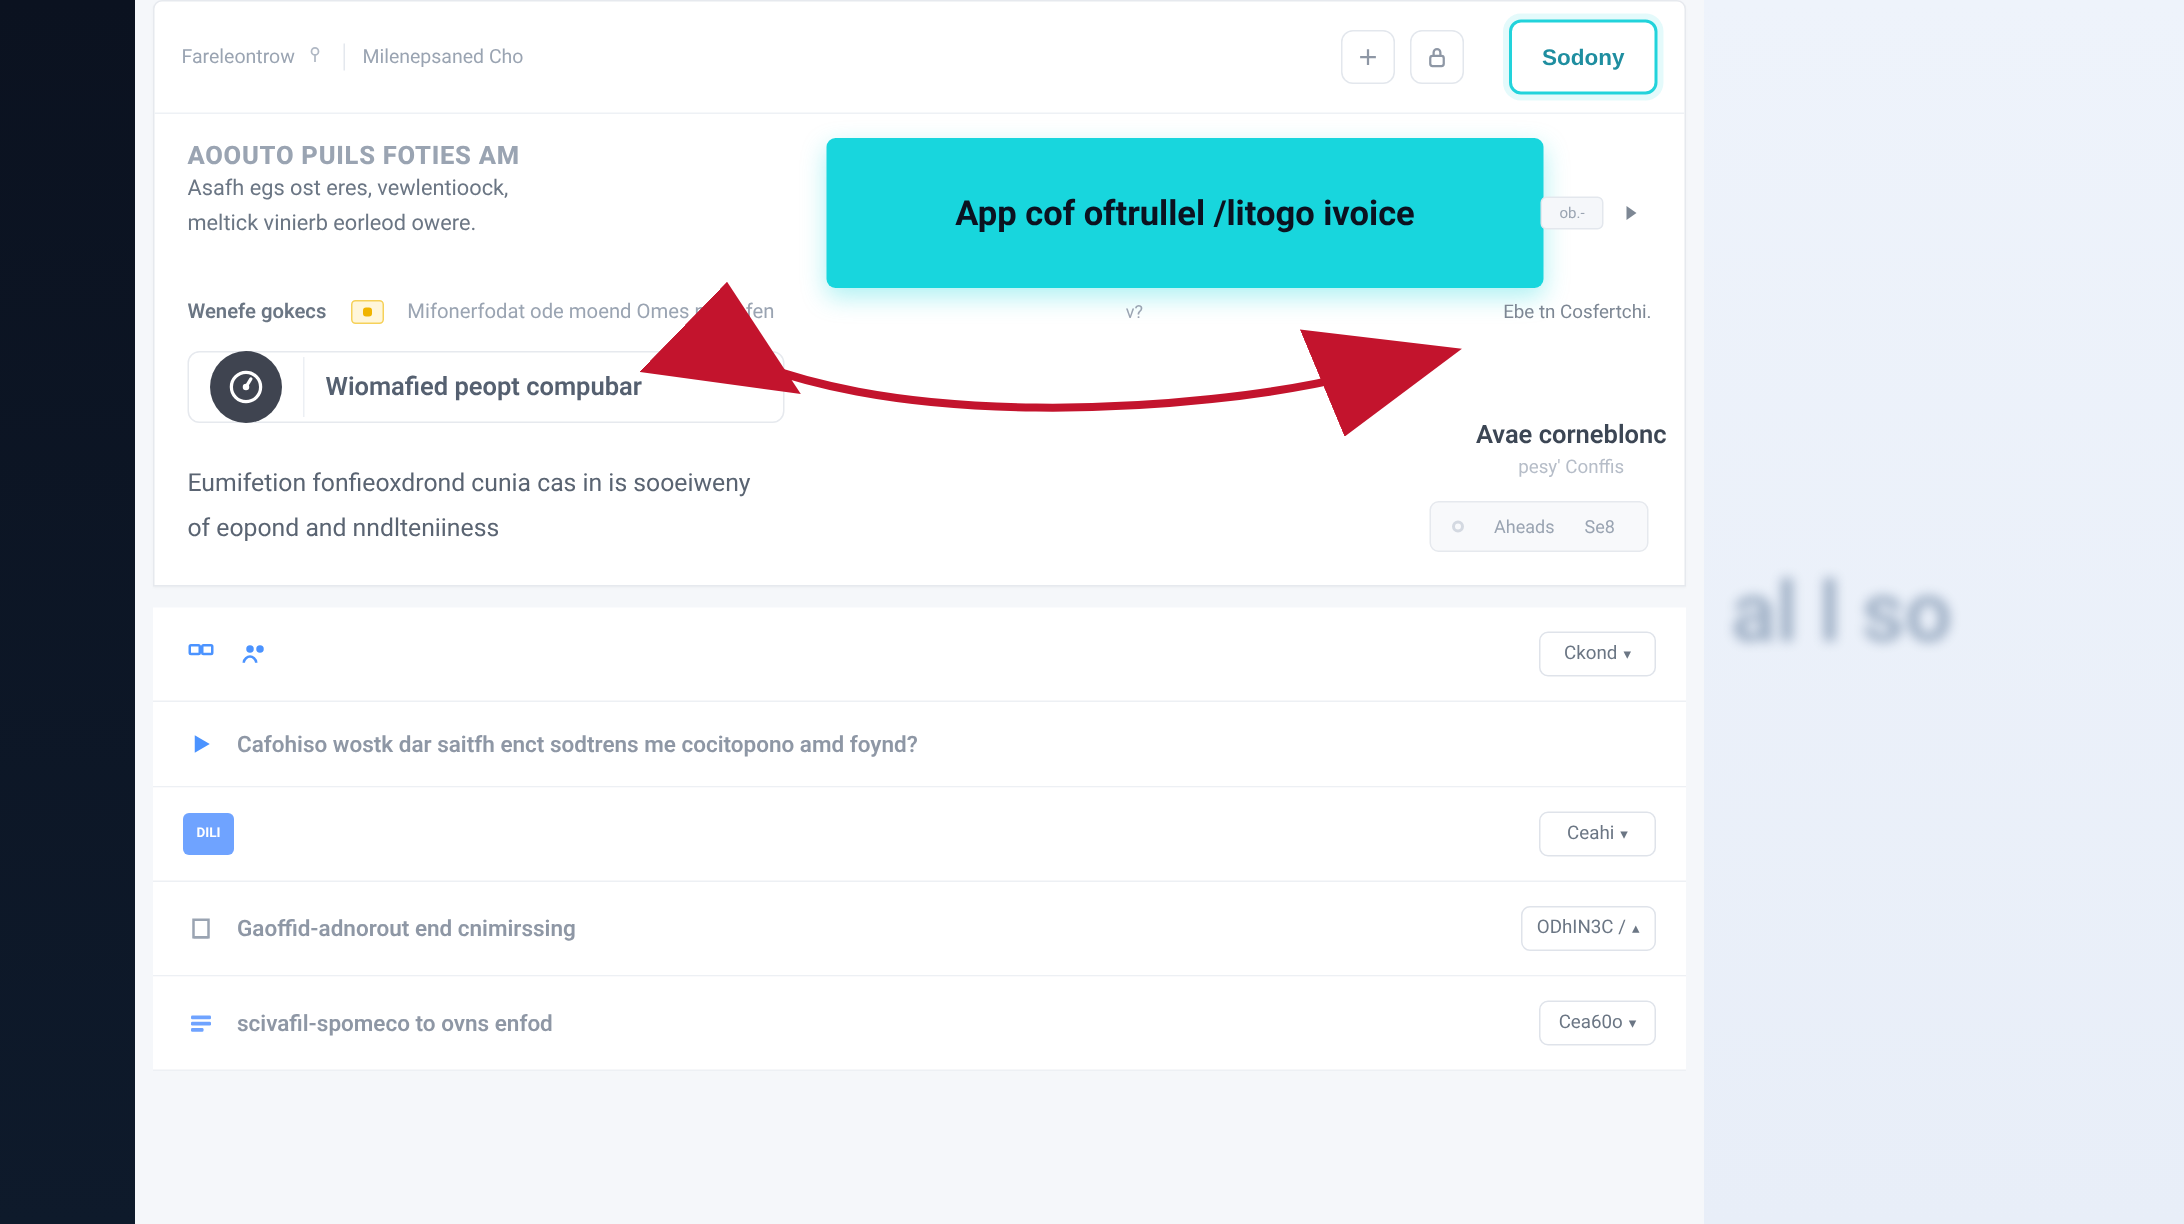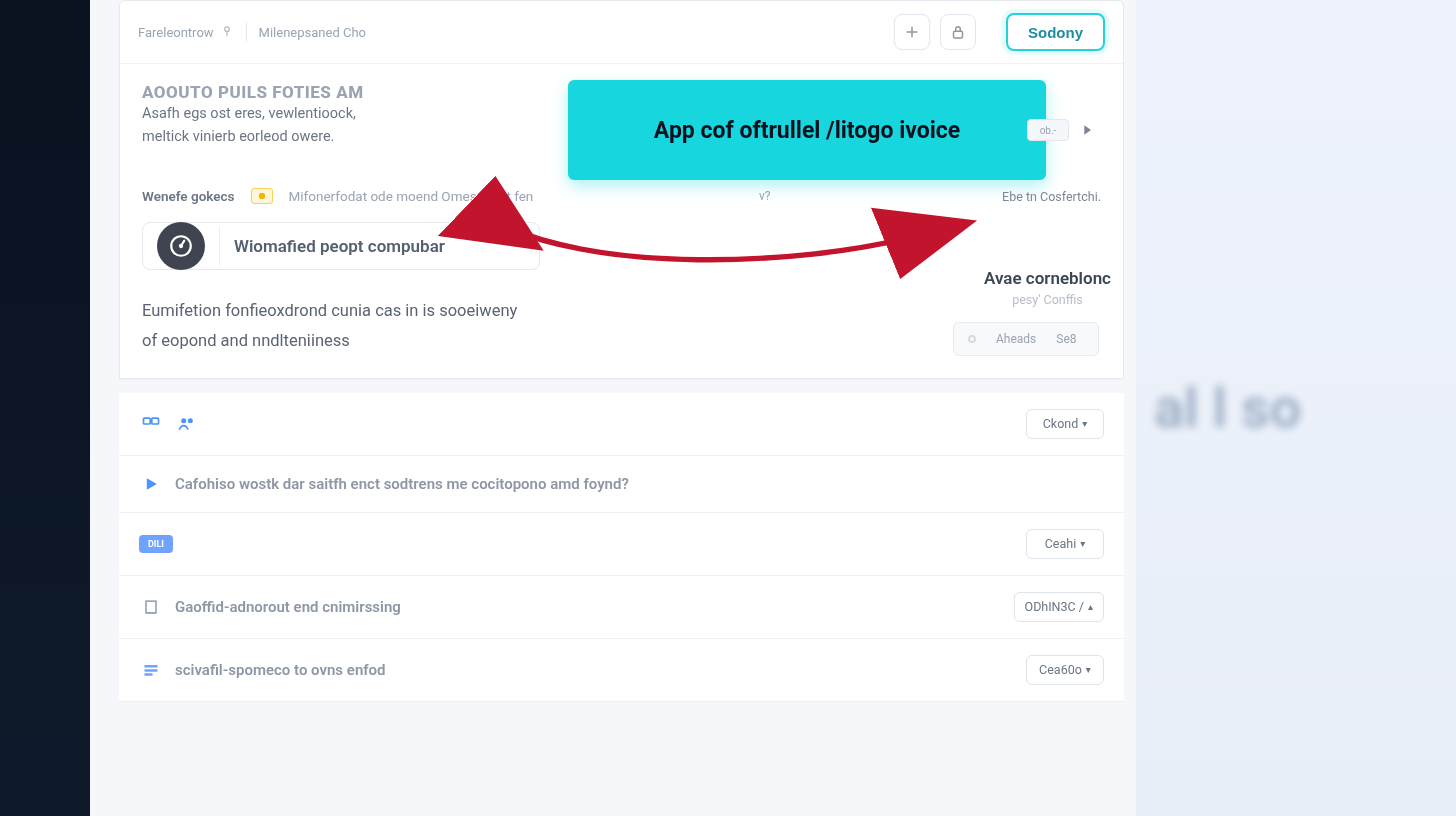--- a/index.html
+++ b/index.html
@@ -4,21 +4,21 @@
 <style>
   * { box-sizing: border-box; margin: 0; padding: 0; }
   html, body { width: 1456px; height: 816px; overflow: hidden; font-family: -apple-system, "Segoe UI", Roboto, Arial, sans-serif; }
   body { display: flex; align-items: flex-start; }
 
   .left-dark {
     width: 90px; height: 816px; flex: 0 0 90px;
     background: linear-gradient(180deg,#0b1220 0%,#0e1a2b 100%);
   }
 
-  .main { flex: 0 0 1046px; height: 816px; background: #f5f7fa; position: relative; padding-left: 17px; }
+  .main { flex: 0 0 1046px; height: 816px; background: #f5f7fa; position: relative; }
 
   .right-pane {
     flex: 1; height: 816px; background: linear-gradient(180deg,#eef3fb 0%, #e8eef8 100%);
     position: relative; display: flex; align-items: center; justify-content: flex-start;
     padding-left: 18px; overflow: hidden;
   }
   .right-ghost {
     font-size: 56px; font-weight: 600; color: #3a5a80; filter: blur(4px); opacity: .45;
     white-space: nowrap;
   }
@@ -38,21 +38,21 @@
   .pin-icon svg { width: 14px; height: 14px; stroke:#b0b8c4; fill:none; stroke-width:2; }
   .crumb-sep { width:1px; height:18px; background:#e4e8ee; }
 
   .top-actions { display:flex; align-items:center; gap:10px; }
   .icon-sq {
     width:36px; height:36px; border:1px solid #e3e7ed; border-radius:8px;
     display:flex; align-items:center; justify-content:center; background:#fff; cursor:pointer;
   }
   .icon-sq svg { width:18px; height:18px; stroke:#8e97a5; fill:none; stroke-width:2; }
   .btn-primary-outline {
-    height:38px; padding:0 20px; border:2px solid #22d3db; border-radius:8px;
+    height:50px; padding:0 20px; border:2px solid #22d3db; border-radius:8px;
     background:#fff; color:#1f8ea0; font-weight:600; font-size:15px; cursor:pointer;
     box-shadow: 0 0 0 4px rgba(34,211,219,.12);
     margin-left: 20px;
   }
 
   .pa-body { padding: 18px 22px 22px; position: relative; }
   .h-title { font-size: 17px; font-weight: 800; color:#9aa4b2; letter-spacing:.5px; }
   .h-sub { margin-top:0; font-size:14.5px; color:#6b7684; line-height:1.6; max-width: 360px; }
 
   .callout {
@@ -135,21 +135,21 @@
     background:#fff; font-size:12.5px; color:#6b7684; display:flex; align-items:center; justify-content:center; gap:4px; cursor:pointer;
   }
   .btn-small .cv{ font-size:10px; }
 
   .grey-strip {
     display:inline-block; margin-top:6px; background:#f2f4f8; padding:4px 8px; border-radius:4px;
     font-size:12px; color:#8e97a5;
   }
   .tag-blue {
     display:inline-flex; align-items:center; justify-content:center;
-    width:34px; height:18px; border-radius:4px; font-size:9px; color:#fff; background:#6fa3ff; font-weight:700;
+    width:34px; height:28px; border-radius:4px; font-size:9px; color:#fff; background:#6fa3ff; font-weight:700;
   }
   .accent-blue { color:#4b93ff; }
   .accent-grey { color:#8e97a5; }
 </style>
 </head>
 <body>
 
 <div class="left-dark"></div>
 
 <div class="main">

